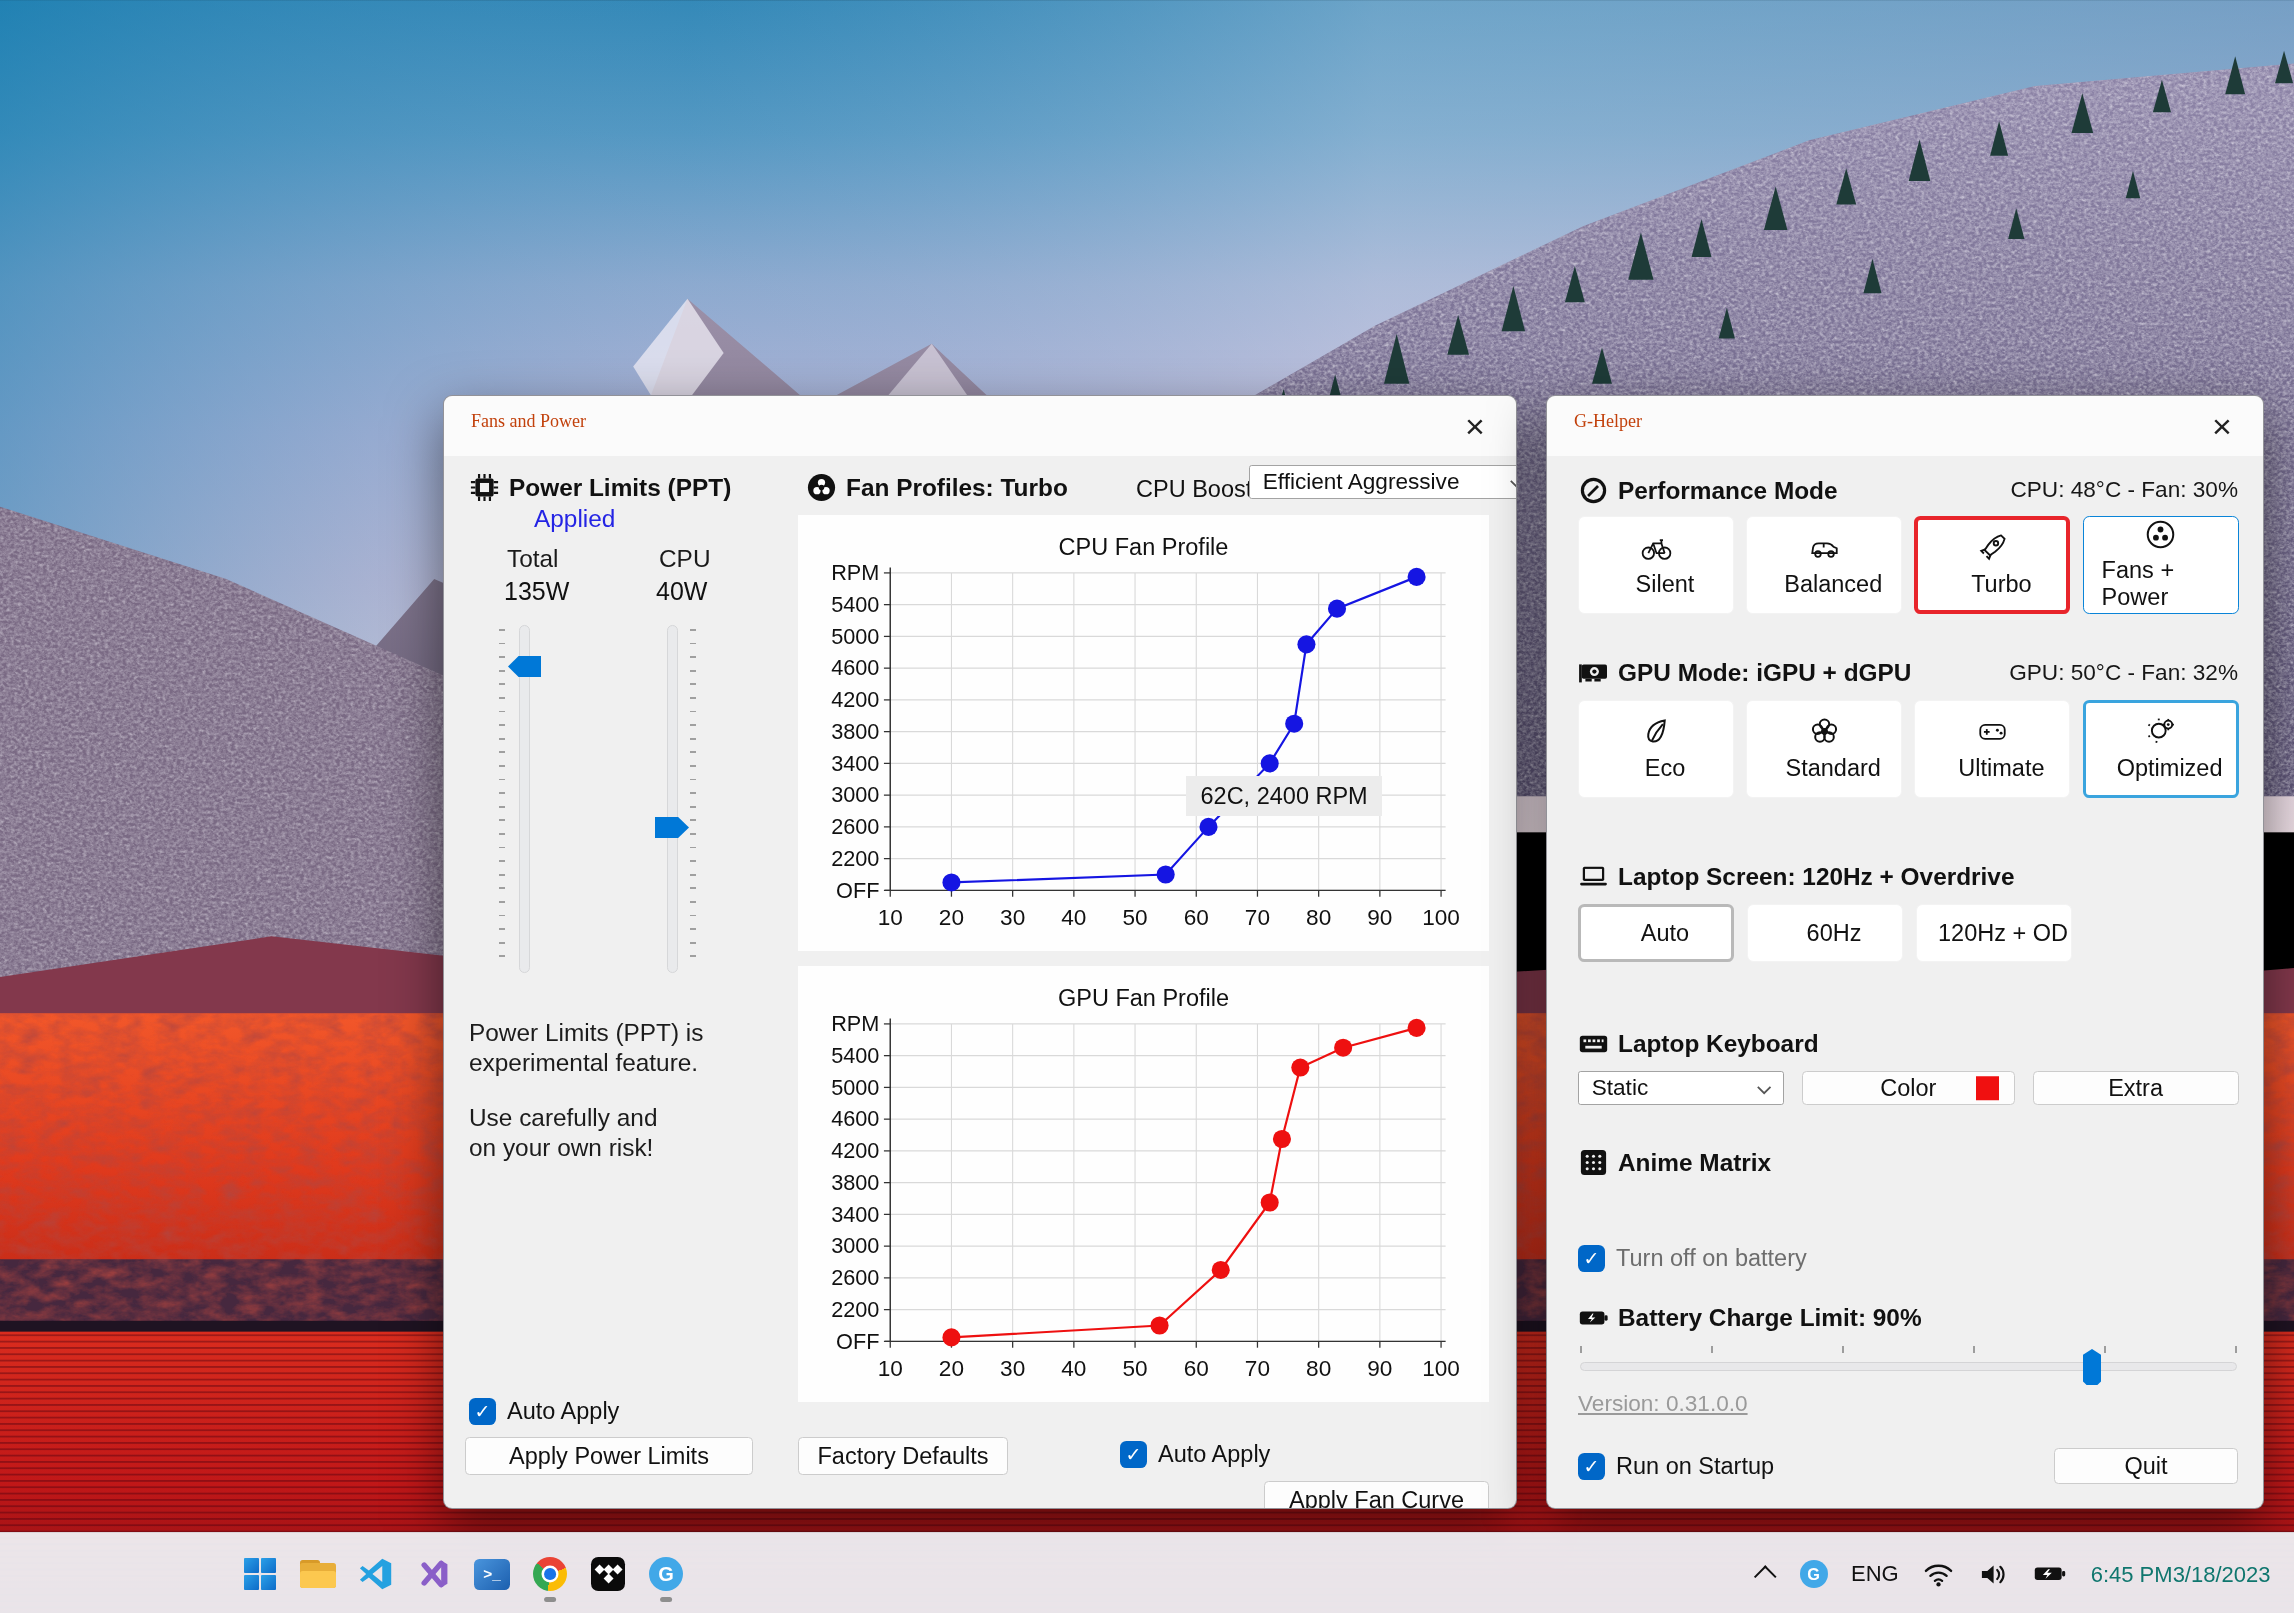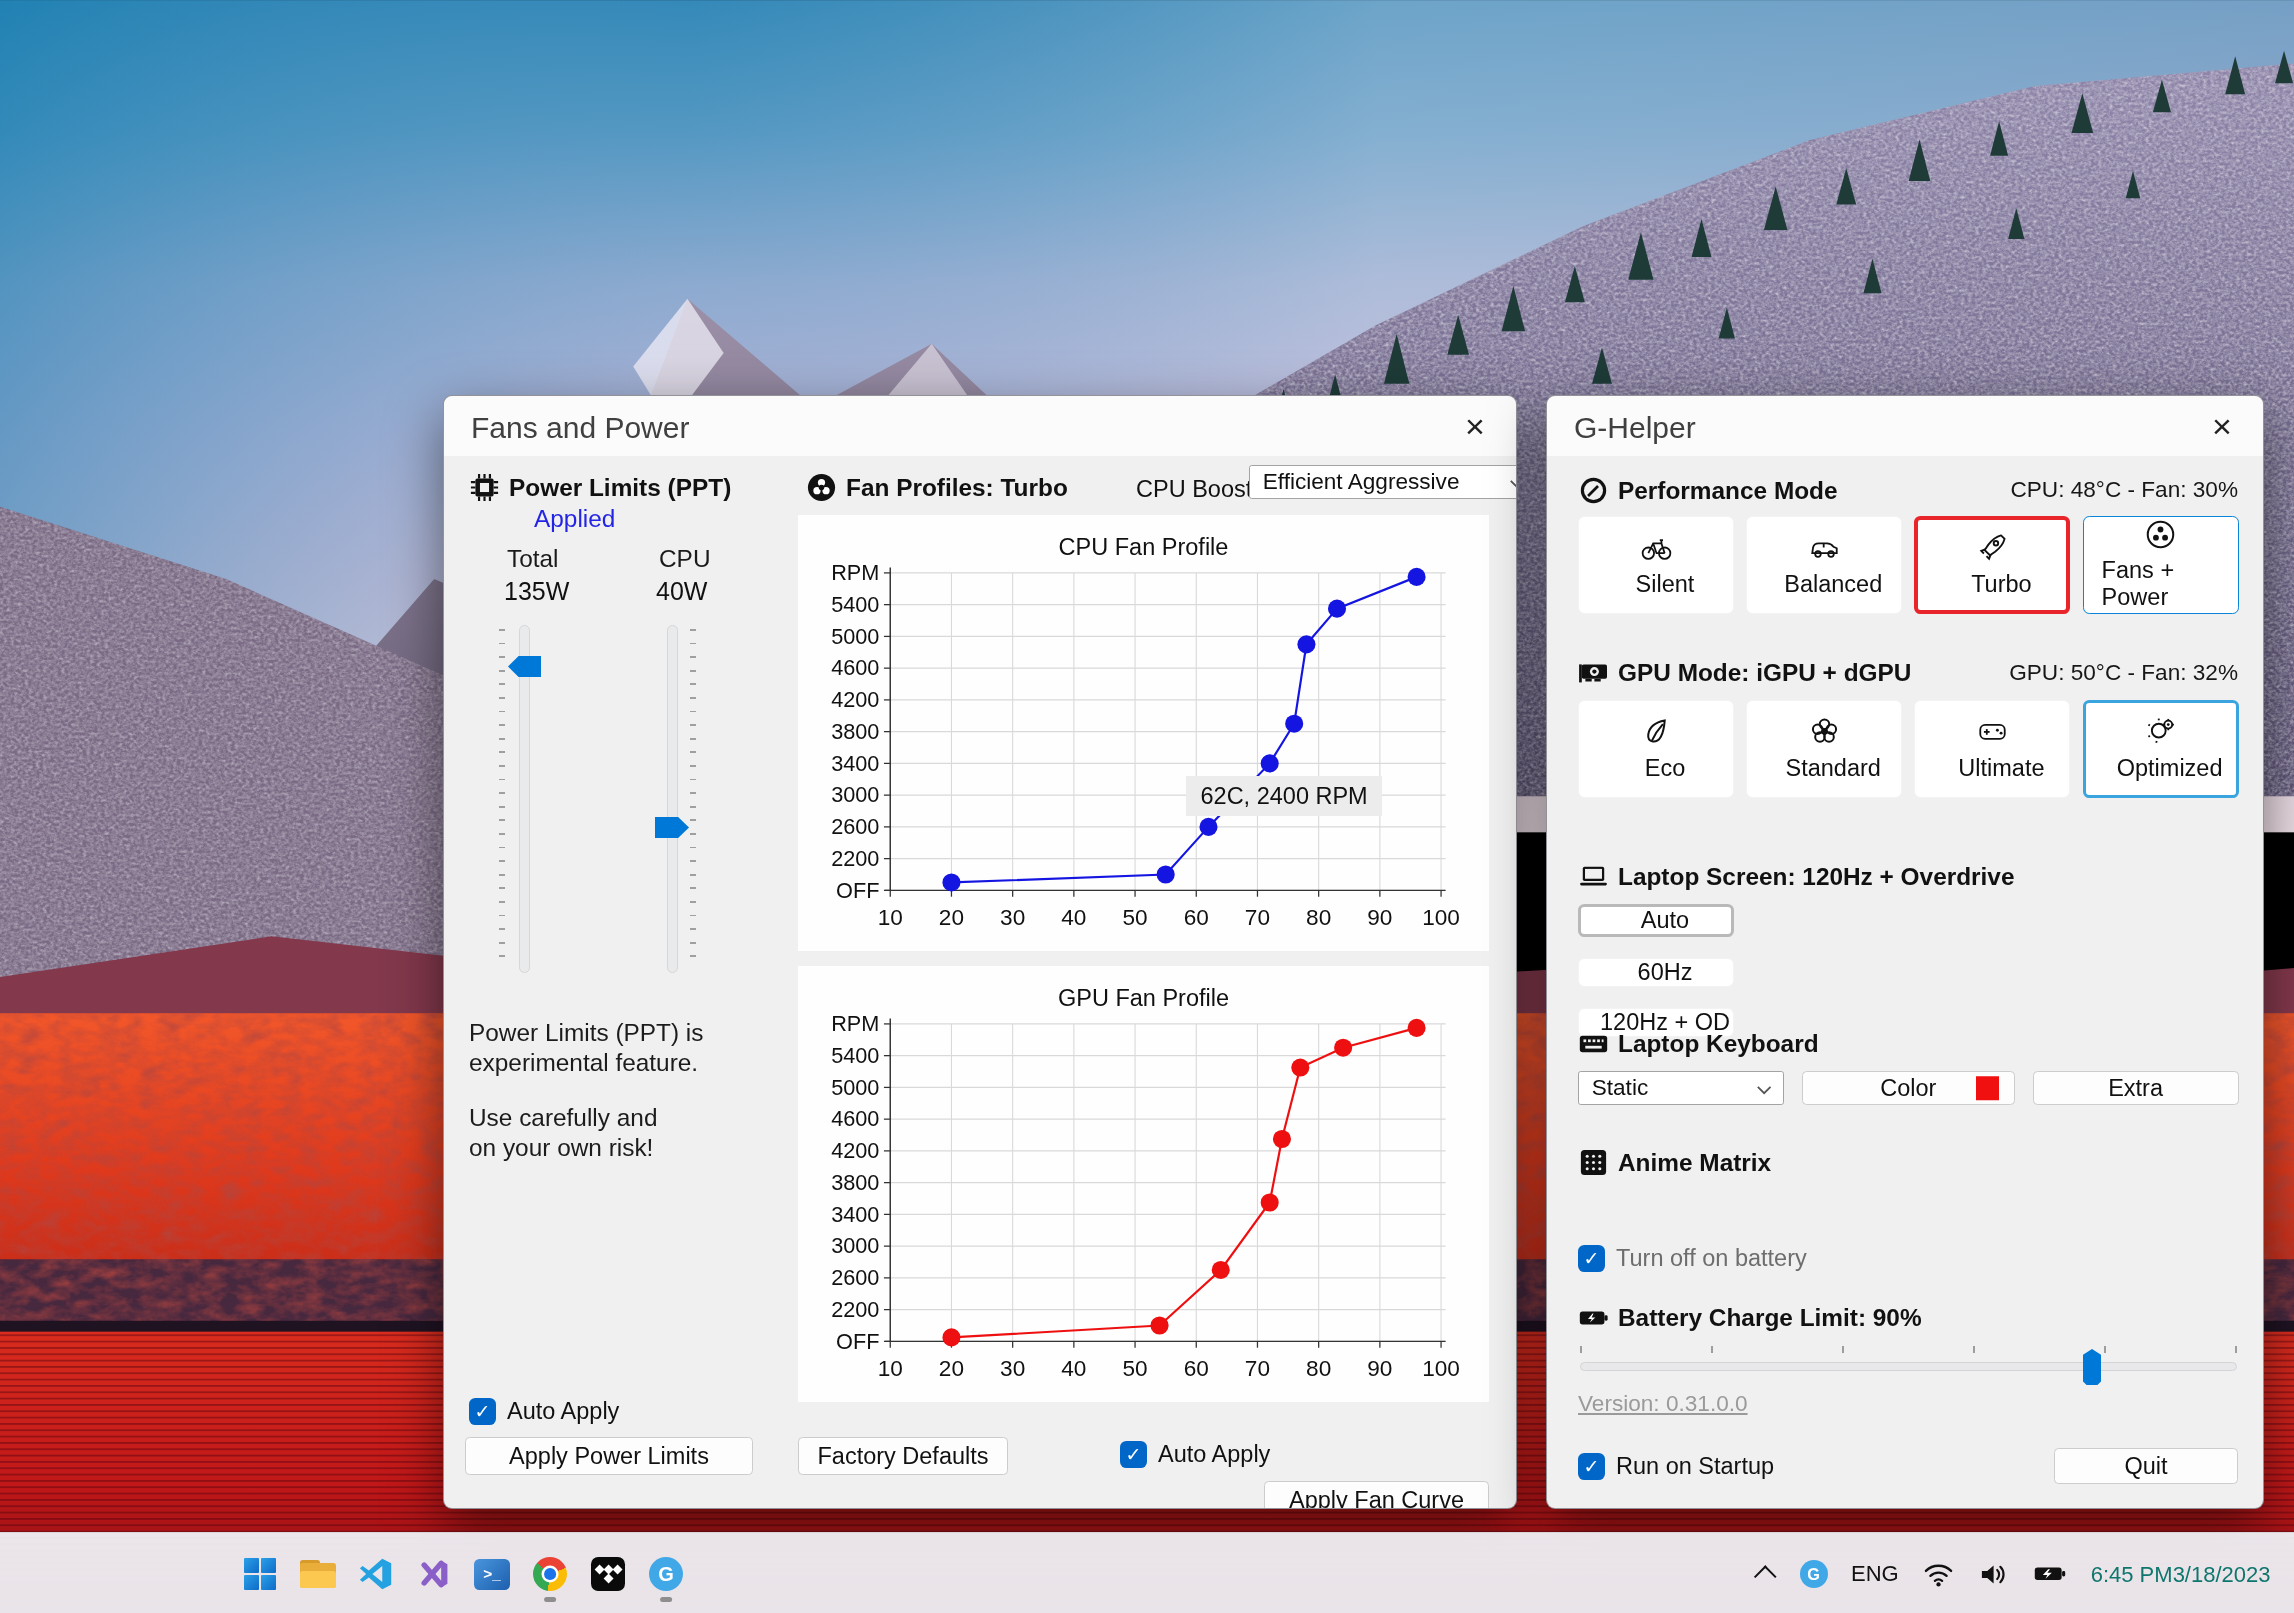--- a/index.html
+++ b/index.html
@@ -8,21 +8,21 @@
   svg text{font-family:"Liberation Sans","DejaVu Sans",sans-serif;}
 
   
   .wallpaper{position:absolute;inset:0;}
 
   
   .window{position:absolute;background:#f0f0f0;border:0.9px solid rgba(70,70,80,.55);
           border-radius:9px;box-shadow:0 20px 54px rgba(0,0,0,.5);overflow:hidden;}
   .titlebar{position:absolute;left:0;top:0;right:0;height:60px;background:#fbfbfb;
             border-radius:9px 9px 0 0;}
-  .titlebar .t{position:absolute;left:27px;top:15.4px;font-size:30px;color:#404040;}
+  .titlebar .t{position:absolute;left:27px;top:15.4px;font-size:18px;color:#c2410c;font-family:Liberation Serif, serif;}
   .close-btn{position:absolute;right:20px;top:9px;width:42px;height:42px;display:flex;
              align-items:center;justify-content:center;font-size:34px;font-weight:300;color:#222;}
 
   .h-icon{display:inline-flex;width:31px;height:31px;align-items:center;justify-content:center;flex:0 0 auto;}
   .sec-head{position:absolute;display:flex;align-items:center;gap:9px;font-size:24.4px;font-weight:700;color:#111;}
   .sec-status{position:absolute;font-size:22.6px;color:#171717;}
 
   .btn{background:#fdfdfd;border:0.9px solid #cccccc;border-radius:4.5px;display:flex;
        align-items:center;justify-content:center;font-size:23.5px;color:#111;box-sizing:border-box;}
   .dd{background:#ffffff;border:0.9px solid #a3a3a3;border-radius:2.7px;display:flex;align-items:center;
@@ -611,21 +611,21 @@
     <div class="sec-head" style="left:31px;top:465px;">
       <span class="h-icon">
         <svg width="31" height="25" viewBox="0 0 34 28">
             <rect x="5" y="3" width="24" height="16" rx="2" fill="#111"></rect>
             <rect x="7.5" y="5.5" width="19" height="11" fill="#f0f0f0"></rect>
             <rect x="2" y="21" width="30" height="3" rx="1.5" fill="#111"></rect>
           </svg>
       </span>
       <span>Laptop Screen: 120Hz + Overdrive</span>
     </div>
-    <div class="mode-row" style="top:508px;height:58px;justify-content:flex-start;gap:21px;flex-direction:column;">
+    <div class="mode-row" style="top:508px;height:58px;justify-content:flex-start;gap:13px;">
       <div class="mode-btn sel-gray" style="height:58px;">
         <span class="lbl">Auto</span>
       </div>
       <div class="mode-btn" style="height:58px;">
         <span class="lbl">60Hz</span>
       </div>
       <div class="mode-btn" style="height:58px;">
         <span class="lbl">120Hz + OD</span>
       </div>
     </div>

